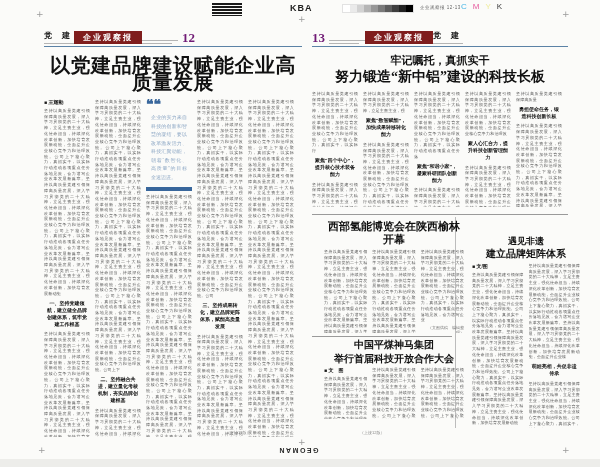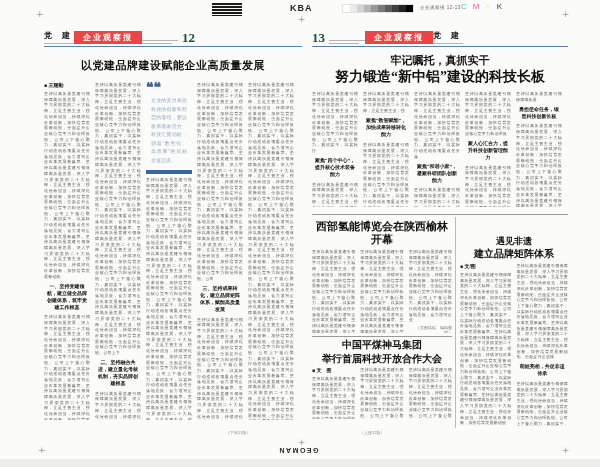--- a/index.html
+++ b/index.html
@@ -16,32 +16,32 @@
   .joblabel{position:absolute;left:420px;top:5px;font-size:4.5px;color:#666;letter-spacing:.5px;}
   .cmyk{position:absolute;left:461px;top:2px;font-size:8px;font-weight:normal;letter-spacing:1px;}
   .geoman{position:absolute;left:278px;top:447px;font-size:7px;font-weight:bold;letter-spacing:1.5px;
           color:#2b2b2b;transform:rotate(180deg);}
   .bottomstrip{position:absolute;left:0;bottom:0;width:600px;height:8px;background:#ededea;}
   
   .page{position:absolute;top:28px;}
   .pageL{left:44px;width:258px;}
   .pageR{left:312px;width:256px;}
   .phead{display:flex;align-items:flex-end;height:16px;}
-  .mast{background:#ef4444;color:#fff;font-family:"Liberation Serif",serif;font-weight:bold;
+  .mast{background:#7f1d1d;color:#fff;font-family:"Liberation Serif",serif;font-weight:bold;
         font-size:8px;line-height:8px;padding:2.5px 9px;letter-spacing:2px;}
-  .pageno{font-family:"Liberation Serif",serif;font-weight:bold;font-size:13px;line-height:12px;color:#14532d;}
+  .pageno{font-family:"Liberation Serif",serif;font-weight:bold;font-size:13px;line-height:12px;color:#701a75;}
   .seclogo{font-family:"Liberation Serif",serif;font-weight:bold;font-size:8px;letter-spacing:4px;color:#1f1f1f;}
   .microbar{height:1.2px;background:#b5b5b5;margin-top:1.5px;}
   .w30{width:30px}.w36{width:36px}
   .sidebox{display:flex;flex-direction:column;justify-content:flex-end;}
   .siderow{display:flex;align-items:flex-end;gap:4px;}
   .bluerule{height:1px;background:#5b82a6;margin-top:2px;}
   
   .h-main{font-family:"Liberation Serif",serif;font-weight:bold;color:#111;text-align:center;margin:0;}
-  .hL{font-size:11px;line-height:17px;margin:10px 0 8px 0;letter-spacing:.5px;}
+  .hL{font-size:20px;line-height:17px;margin:10px 0 8px 0;letter-spacing:.5px;}
   .hR1{font-size:11px;line-height:13px;margin-top:7px;}
   .hR2{font-size:14px;line-height:16px;margin-top:2px;margin-bottom:6px;}
   .hArt{font-size:11px;line-height:13px;margin:2px 0 3px 0;}
   .hArtS1{font-size:9px;line-height:11px;margin-top:18px;}
   .hArtS2{font-size:10px;line-height:12px;margin:1px 0 2px 0;}
   
   .cols{display:flex;gap:5px;overflow:hidden;}
   .col{width:46px;overflow:hidden;}
   .colN{flex:1;overflow:hidden;}
   .sim{font-size:4px;line-height:5.7px;letter-spacing:.2px;color:#585858;text-align:justify;
@@ -172,21 +172,21 @@
         <div class="sim">坚持以高质量党建引领保障高质量</div>
         <div class="subhead">勇担使命任务，锻造科技创新长板</div>
         <div class="sim">坚持以高质量党建引领保障高质量发展，深入学习贯彻党的二十大精神，立足主责主业，强化使命担当，持续深化改革创新，加快培育发展新动能，全面提升企业核心竞争力和治理效能。公司上下凝心聚力，真抓实干，以实际行动推动各项重点任务落地见效，奋力谱写企业改革发展新篇章。坚持以高质量党建引领保障高质量发展，深入学习贯彻党的二十大精神，立足主责主业，强化使命担当，持续深化改革创新，加快培育发展新动能，全面提升企业核</div>
       </div>
     </div>
 
     <div class="hdiv" style="left:0;top:186px;width:256px;"></div>
     <div class="vdiv" style="left:143px;top:189px;height:211px;"></div>
     <div class="hdiv" style="left:0;top:308px;width:140px;"></div>
 
-    <div class="band" style="left:0;top:190px;width:256px;height:210px;">
+    <div class="band" style="left:12px;top:190px;width:256px;height:210px;">
       <div style="width:140px;overflow:hidden;">
         <h3 class="h-main hArt">西部氢能博览会在陕西榆林开幕</h3>
         <div class="cols" style="height:84px;">
           <div class="colN">
             <div class="sim">坚持以高质量党建引领保障高质量发展，深入学习贯彻党的二十大精神，立足主责主业，强化使命担当，持续深化改革创新，加快培育发展新动能，全面提升企业核心竞争力和治理效能。公司上下凝心聚力，真抓实干，以实际行动推动各项重点任务落地见效，奋力谱写企业改革发展新篇章。坚持以高质量党建引领保障高质量发展，深入学习贯彻党的二十大精神，立足主责主业，强化使</div>
           </div>
           <div class="colN">
             <div class="sim">坚持以高质量党建引领保障高质量发展，深入学习贯彻党的二十大精神，立足主责主业，强化使命担当，持续深化改革创新，加快培育发展新动能，全面提升企业核心竞争力和治理效能。公司上下凝心聚力，真抓实干，以实际行动推动各项重点任务落地见效，奋力谱写企业改革发展新篇章。坚持以高质量党建引领保障高质量发展，深入学习贯彻党的二十大精神，立足主责主业，强化使</div>
           </div>
           <div class="colN">

